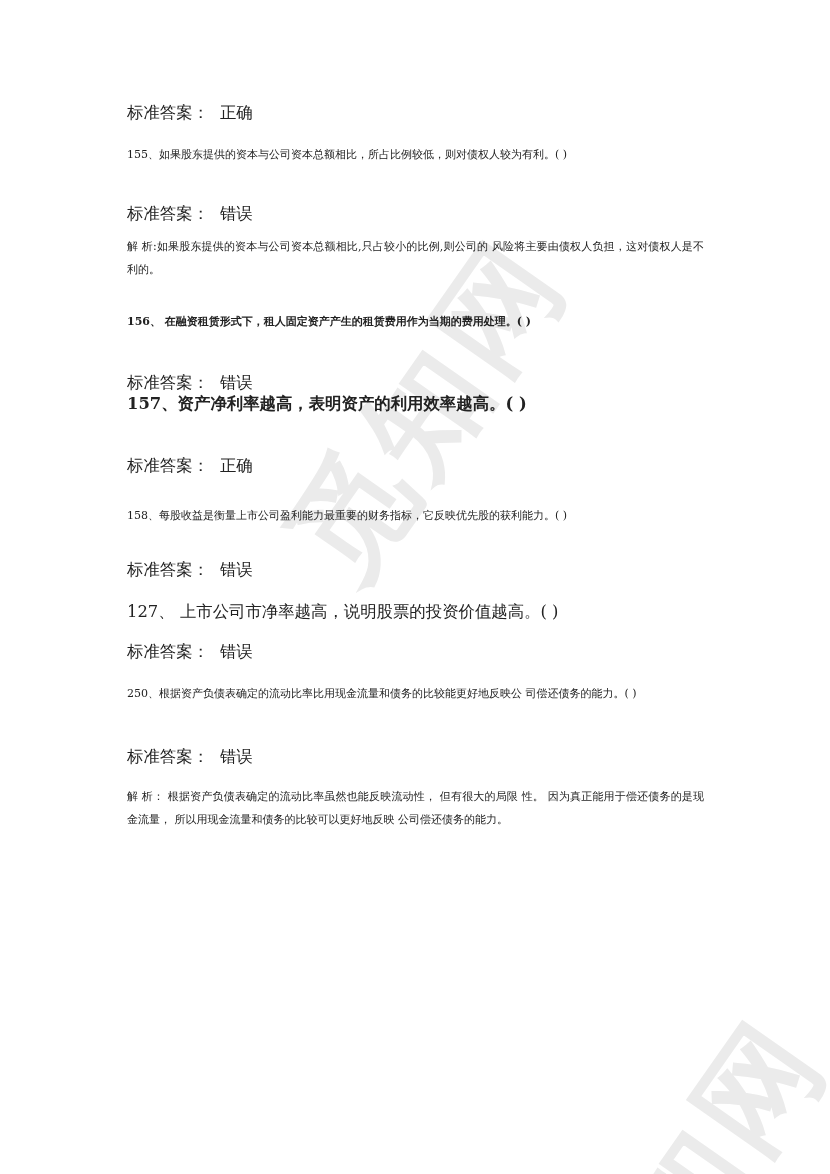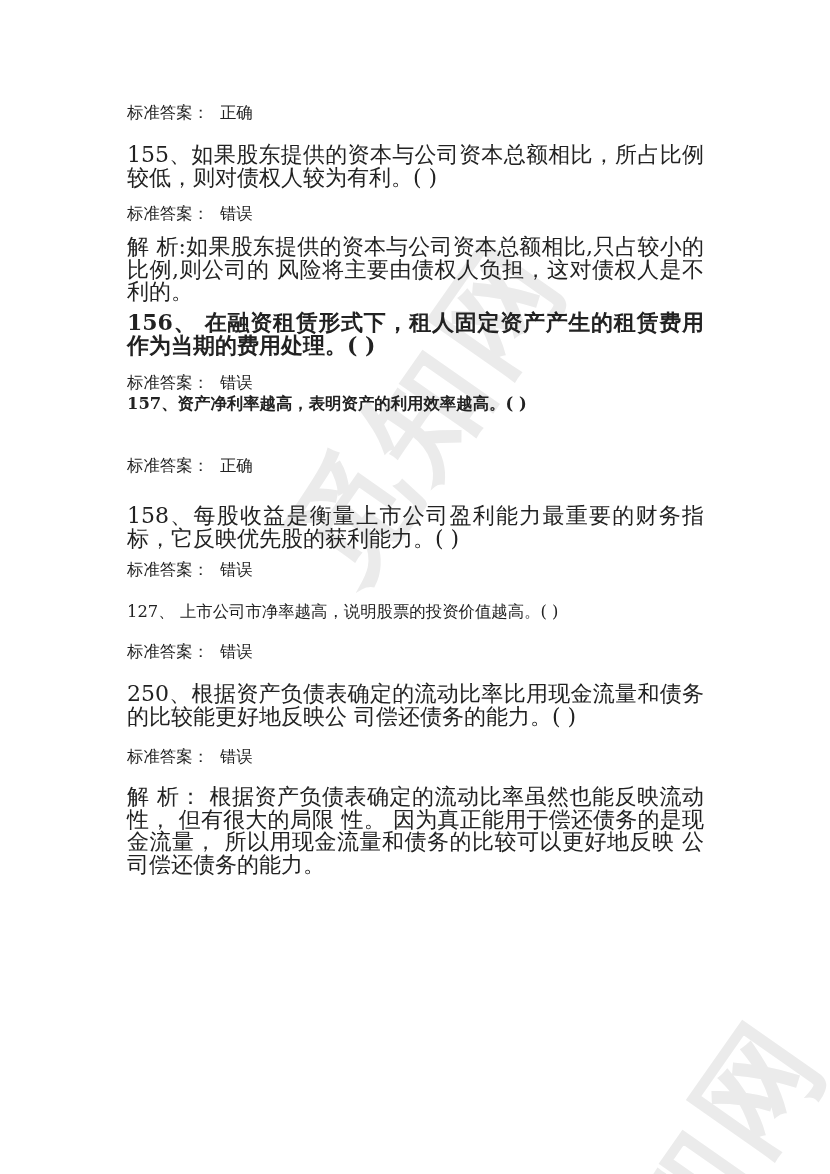--- a/index.html
+++ b/index.html
@@ -6,21 +6,21 @@
   body { width: 830px; height: 1174px; position: relative; overflow: hidden;
          font-family: "DejaVu Serif", "Liberation Serif", serif; color: #222222; }
   .page { position: absolute; left: 0; top: 0; width: 830px; height: 1174px; }
   .watermark { position: absolute; color: #ebebeb; font-family: "DejaVu Sans", "Liberation Sans", sans-serif;
                font-weight: bold; font-size: 118px; letter-spacing: 8px; white-space: nowrap;
                transform: rotate(-55deg); transform-origin: center center; pointer-events: none; z-index: 0; }
   .wm1 { left: 240px; top: 330px; }
   .wm2 { left: 500px; top: 1110px; }
   .content { position: absolute; left: 127px; top: 0; width: 577px; z-index: 1; }
   .line { position: absolute; left: 0; width: 577px; font-size: 16.4px; line-height: 23px; }
-  .block { position: absolute; left: 0; width: 577px; font-size: 22px; line-height: 22.5px;
+  .block { position: absolute; left: 0; width: 577px; font-size: 11px; line-height: 22.5px;
            text-align: justify; text-align-last: left; }
   .answer-label { display: inline-block; }
   .answer-value { display: inline-block; margin-left: 11px; }
 </style>
 </head>
 <body>
 
 <div class="page">
 
   <div class="watermark wm1">觅知网</div>

